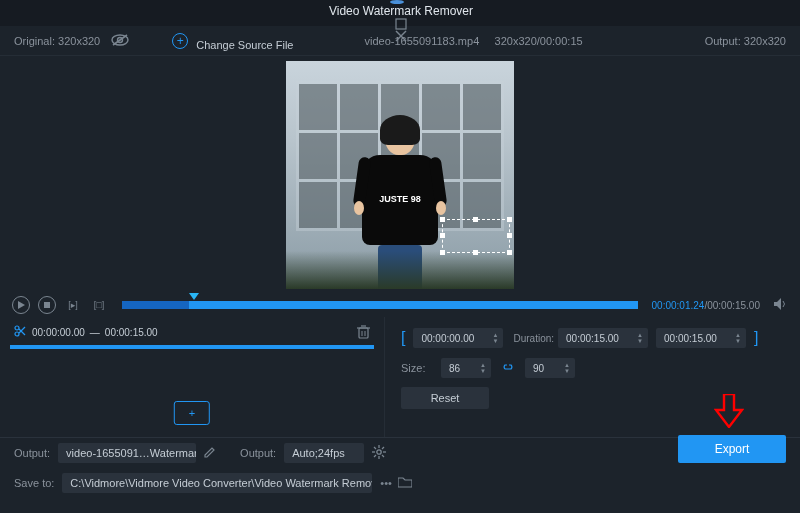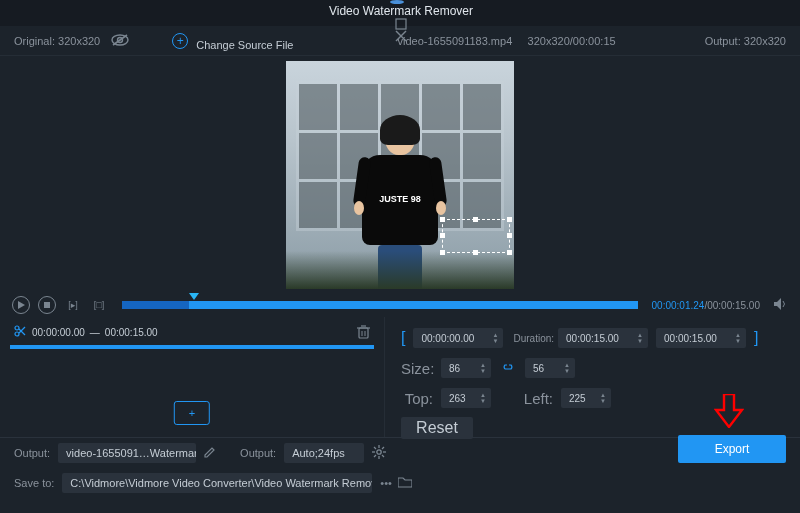--- a/index.html
+++ b/index.html
@@ -12,21 +12,21 @@
   .titlebar .spacer { flex: 1; }
   .titlebar .winbtn { width: 22px; height: 22px; display: flex; align-items: center; justify-content: center; color: #7a8590; cursor: pointer; }
   
   
   .header-row { height: 30px; display: flex; align-items: center; padding: 0 14px; font-size: 11px; border-bottom: 1px solid #252d36; }
   .header-row .orig { color: #8a929c; }
   .eye-icon { margin-left: 10px; }
   .change-source { display: flex; align-items: center; margin-left: 42px; cursor: pointer; }
   .plus-circle { width: 16px; height: 16px; border: 1.5px solid #2196f3; border-radius: 50%; display: flex; align-items: center; justify-content: center; color: #2196f3; font-size: 12px; margin-right: 8px; }
   .change-source .lbl { color: #c5cdd5; margin-top: 8px; }
-  .file-info { margin-left: 104px; color: #8a929c; }
+  .file-info { margin-left: 71px; color: #8a929c; }
   .header-row .spacer { flex: 1; }
   .output-dim { color: #8a929c; }
   
   
   .preview-area { height: 237px; background: #1c232b; position: relative; display: flex; align-items: center; justify-content: center; }
   .video-canvas { width: 228px; height: 228px; background: linear-gradient(180deg,#c9d4dc 0%,#b8c4cc 35%,#8a9ba5 100%); position: relative; overflow: hidden; }
   .building { position:absolute; left:10px; top:20px; width:208px; height:150px; background:rgba(200,210,218,.4); display:grid; grid-template-columns:repeat(5,1fr); grid-template-rows:repeat(3,1fr); gap:3px; padding:3px; }
   .building div { background:rgba(40,50,55,.45); }
   .person { position:absolute; left:50%; top:58px; transform:translateX(-50%); width:84px; height:170px; }
   .head { width:30px; height:36px; background:#e8c4a0; border-radius:50% 50% 45% 45%; margin:0 auto; }
@@ -67,24 +67,24 @@
   
   .panel-right { flex:1; padding:10px 16px 0 16px; }
   .row { display:flex; align-items:center; margin-bottom:8px; height:22px; }
   .bracket { color:#2196f3; font-size:16px; margin-right:8px; cursor:pointer; }
   .bracket.r { margin-left:8px; margin-right:0; }
   .num-input { width:90px; height:20px; background:#2a323c; display:flex; align-items:center; padding:0 4px 0 8px; font-size:10px; color:#c5cdd5; border-radius:2px; }
   .num-input.sm { width:50px; }
   .num-input .val { flex:1; }
   .spinner { display:flex; flex-direction:column; width:8px; }
   .spinner div { height:6px; font-size:6px; line-height:6px; color:#7a8590; cursor:pointer; text-align:center; }
-  .lbl-r { margin-right:8px; color:#8a929c; font-size:15px;text-align:right; }
+  .lbl-r { margin-right:8px; color:#8a929c; font-size:11px; }
   .dur-lbl { margin:0 4px 0 10px; color:#8a929c; font-size:10px; }
   .link-icon { margin:0 10px; color:#2196f3; }
-  .reset-btn { width:72px; height:22px; background:#2a323c; display:flex; align-items:center; justify-content:center; margin-top:6px; cursor:pointer; border-radius:2px; font-size:16px; }
+  .reset-btn { width:88px; height:22px; background:#2a323c; display:flex; align-items:center; justify-content:center; margin-top:6px; cursor:pointer; border-radius:2px; font-size:11px; }
   
   
   .bottom { border-top:1px solid #2a323c; }
   .bottom-row { height:30px; display:flex; align-items:center; padding:0 14px; font-size:11px; position:relative; }
   .bottom-row .lbl { color:#8a929c; margin-right:8px; }
   .path-box { height:20px; background:#2a323c; padding:0 8px; display:flex; align-items:center; border-radius:2px; width:138px; overflow:hidden; white-space:nowrap; }
   .path-box.wide { width:310px; }
   .pencil { margin-left:8px; color:#7a8590; cursor:pointer; }
   .gear { margin-left:8px; color:#7a8590; cursor:pointer; font-size:13px; }
   .dots { margin-left:8px; color:#7a8590; cursor:pointer; }
@@ -272,39 +272,21 @@
             <div>▲</div>
             <div>▼</div>
           </div>
         </div>
       <span class="link-icon">
         <svg width="14" height="10">
             <path d="M4 5 A3 3 0 0 1 4 1 L6 1 M10 5 A3 3 0 0 0 10 1 L8 1 M4 5 L10 5" fill="none" stroke="#2196f3" stroke-width="1.2" transform="translate(0,2)"></path>
           </svg>
       </span>
       <div class="num-input sm">
-          <span class="val">56</span>
-          <div class="spinner">
-            <div>▲</div>
-            <div>▼</div>
-          </div>
-        </div>
-    </div>
-    <div class="row">
-      <span class="lbl-r" style="width:32px">Top:</span>
-      <div class="num-input sm">
-          <span class="val">263</span>
-          <div class="spinner">
-            <div>▲</div>
-            <div>▼</div>
-          </div>
-        </div>
-      <span class="lbl-r" style="margin-left:32px;width:30px">Left:</span>
-      <div class="num-input sm">
-          <span class="val">225</span>
+          <span class="val">90</span>
           <div class="spinner">
             <div>▲</div>
             <div>▼</div>
           </div>
         </div>
     </div>
     <div class="reset-btn">
         <span>Reset</span>
       </div>
   </div>

